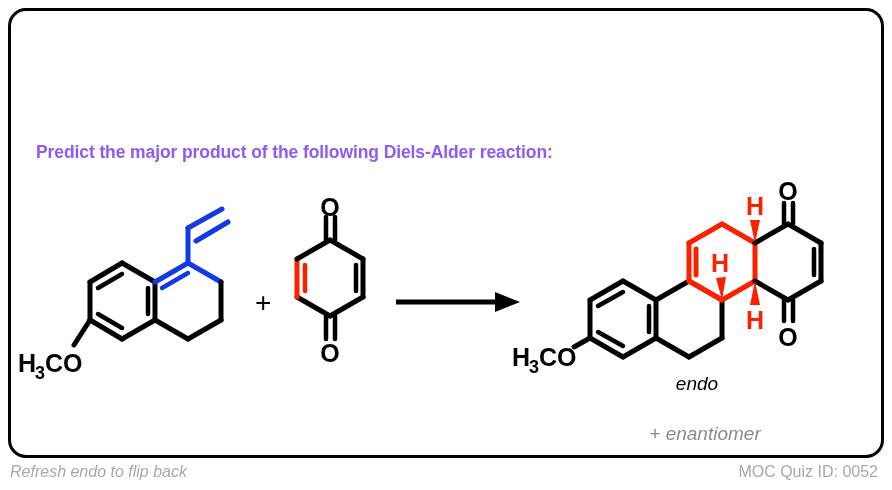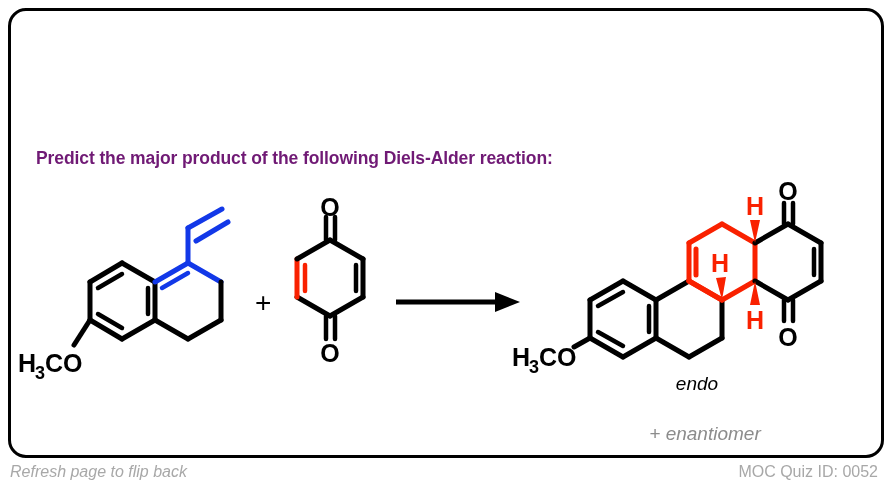--- a/index.html
+++ b/index.html
@@ -21,24 +21,24 @@
     width: 876px;
     height: 450px;
     box-sizing: border-box;
     border: 3px solid #000000;
     border-radius: 18px;
     background: #ffffff;
   }
   #prompt {
     position: absolute;
     left: 36px;
-    top: 148px;
+    top: 142px;
     font-size: 17.5px;
     font-weight: bold;
-    color: #701a75;
+    color: #8b5cf6;
     letter-spacing: -0.1px;
     white-space: nowrap;
   }
   #scheme {
     position: absolute;
     left: 0;
     top: 0;
     width: 892px;
     height: 490px;
     pointer-events: none;
@@ -242,14 +242,14 @@
 
     <g stroke="#f92100" stroke-width="5" fill="none" stroke-linecap="round">
       <line x1="689" y1="281" x2="722" y2="300"></line>
     </g>
   </g>
 
   <text class="italic-note" x="697" y="390" font-size="19" fill="#000000" text-anchor="middle">endo</text>
   <text class="italic-note" x="705" y="440" font-size="19" fill="#8c8c8c" text-anchor="middle">+ enantiomer</text>
 </svg>
 
-<div class="footer-left">Refresh page to flip back</div>
+<div class="footer-left">Refresh endo to flip back</div>
 <div class="footer-right">MOC Quiz ID: 0052</div>
 
 </body></html>

